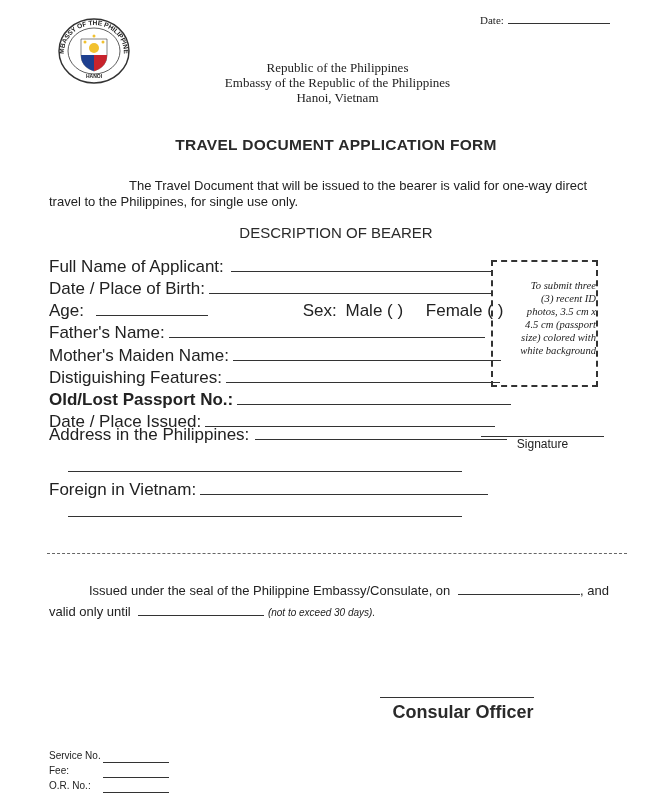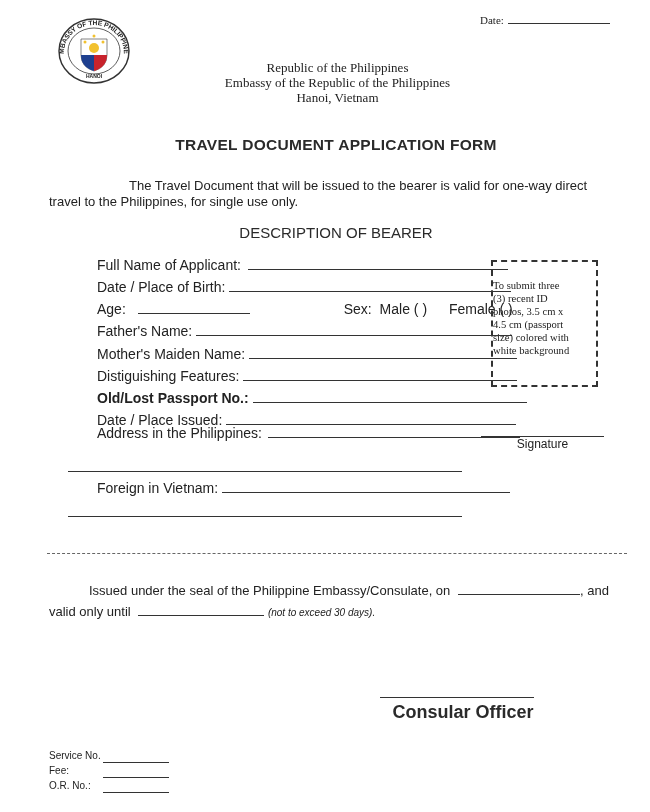--- a/index.html
+++ b/index.html
@@ -19,26 +19,26 @@
     
     #header { left: 150px; top: 60px; width: 375px; text-align: center; font-size: 13px; line-height: 15px; }
 
     #form-title { left: 0; width: 672px; top: 136px; text-align: center; font-size: 15.5px; font-weight: bold; letter-spacing: 0.3px; color: #2a2a2a; }
 
     #intro { left: 49px; top: 178px; width: 560px; font-size: 13px; line-height: 16px; }
     #intro .indent { display: inline-block; width: 80px; }
 
     #section-title { left: 0; width: 672px; top: 224px; text-align: center; font-size: 15px; color: #2a2a2a; }
 
-    .field-row { position: absolute; left: 49px; font-size: 14px; white-space: nowrap; margin-left: 48px; }
+    .field-row { position: absolute; left: 49px; font-size: 17px; white-space: nowrap; }
     .field-row .blank { margin-left: 4px; }
 
     
     #photo-box { left: 491px; top: 260px; width: 107px; height: 127px; border: 2px dashed #333; box-sizing: border-box; }
-    #photo-text { position: absolute; left: 0; top: 17px; width: 100%; text-align: left; font-size: 10.6px; line-height: 13px; }
+    #photo-text { position: absolute; left: 0; top: 17px; width: 100%; text-align: right; font-size: 10.6px; line-height: 13px; font-style: italic; }
 
     #signature-line { left: 481px; top: 436px; width: 123px; border-top: 1px solid #333; }
     #signature-label { left: 481px; top: 437px; width: 123px; text-align: center; font-size: 12px; }
 
     #cut-line { left: 47px; top: 553px; width: 580px; border-top: 1px dashed #666; }
 
     #issued { left: 49px; top: 580px; width: 570px; font-size: 13px; line-height: 21px; }
     #issued .indent { display: inline-block; width: 40px; }
     #issued .note { font-style: italic; font-size: 10px; text-align: center; }
 

